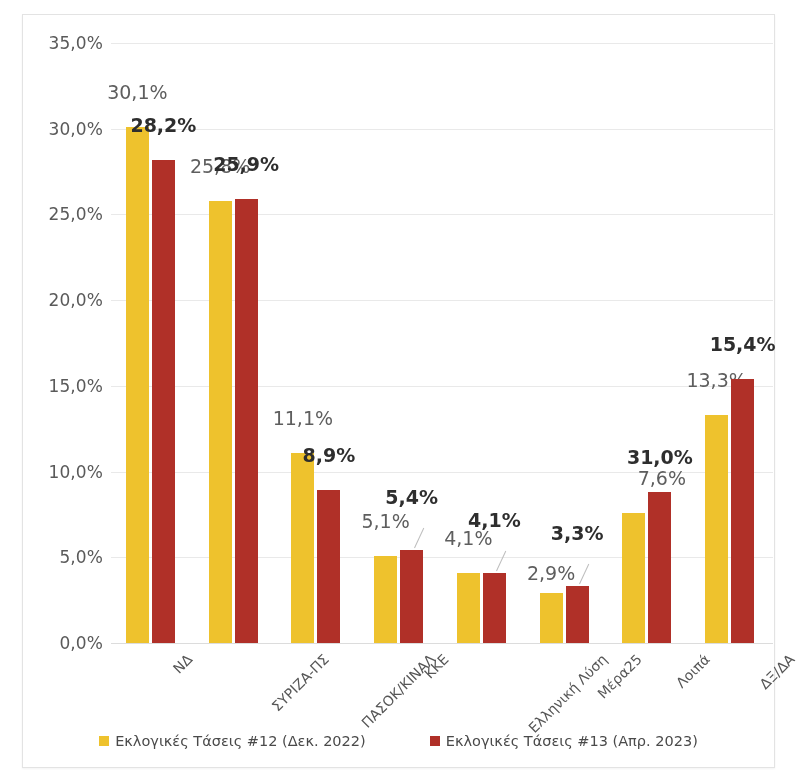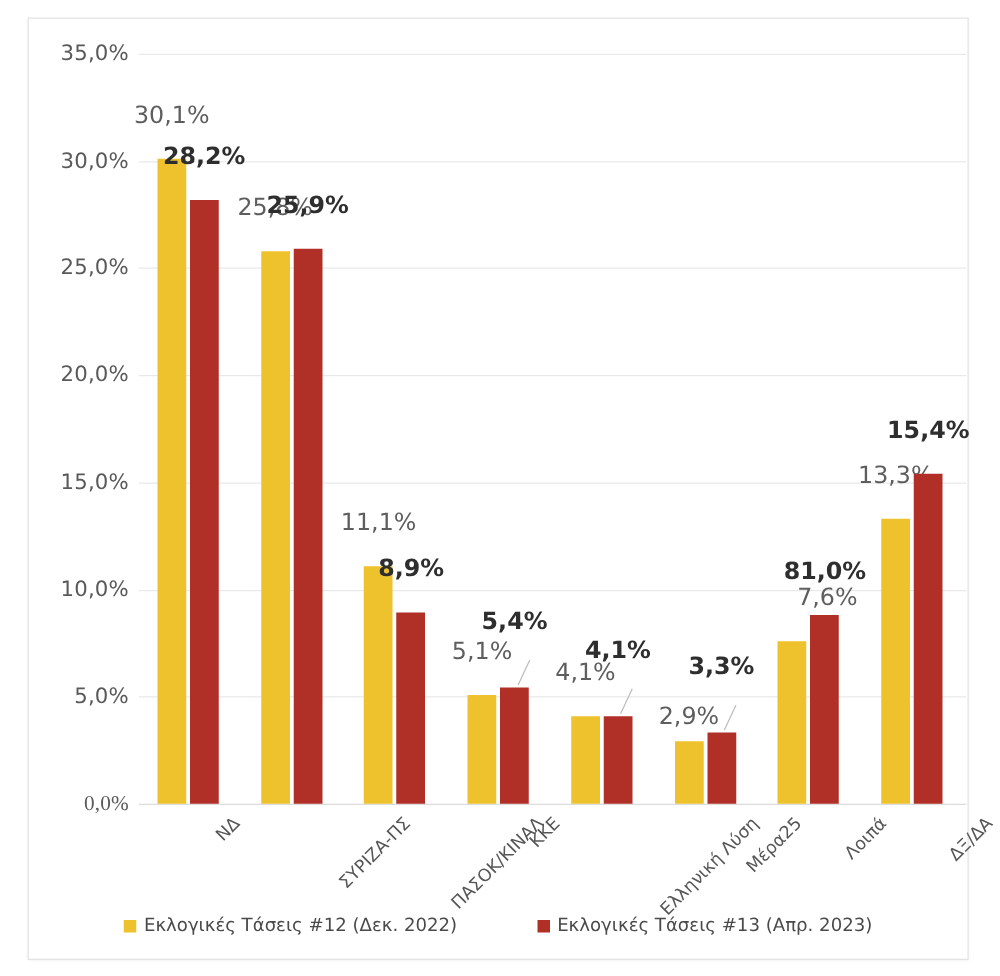--- a/index.html
+++ b/index.html
@@ -141,21 +141,21 @@
     flex: none;
   }
 </style>
 </head>
 <body>
 
 <div id="chart-root">
   <div class="chart-frame">
 
     <div class="ytick-wrap" id="yaxis">
-        <div class="ytick-label" style="top: 600px; font-family: Liberation Serif, serif;">0,0%</div>
+        <div class="ytick-label" style="top: 600px;">0,0%</div>
         <div class="ytick-label" style="top: 514.286px;">5,0%</div>
         <div class="ytick-label" style="top: 428.571px;">10,0%</div>
         <div class="ytick-label" style="top: 342.857px;">15,0%</div>
         <div class="ytick-label" style="top: 257.143px;">20,0%</div>
         <div class="ytick-label" style="top: 171.429px;">25,0%</div>
         <div class="ytick-label" style="top: 85.7143px;">30,0%</div>
         <div class="ytick-label" style="top: 0px;">35,0%</div>
       </div>
 
     <div class="plot-area" id="plot">
@@ -209,21 +209,21 @@
           <div class="dlabel s1" style="left: 11.5px; bottom: 59px;">2,9%</div>
           <div class="bar s2" title="Μέρα25 — 3,3%" style="left: 26px; width: 23px; height: 56.5714px; background: rgb(176, 48, 40);"></div>
           <div class="dlabel s2" style="left: 37.5px; bottom: 98.5714px;">3,3%</div>
           <div class="leader" style="left: 39.5px; bottom: 58.5714px; height: 22px; transform: rotate(25deg);"></div>
         </div>
         <div class="xlabel" style="left: 467.125px; top: 608px;">Μέρα25</div>
         <div class="group" style="left: 511.375px; width: 49px;">
           <div class="bar s1" title="Λοιπά — 7,6%" style="left: 0px; width: 23px; height: 130.286px; background: rgb(238, 194, 45);"></div>
           <div class="dlabel s1" style="left: 11.5px; bottom: 154.286px; margin-left: 28px;">7,6%</div>
           <div class="bar s2" title="Λοιπά — 8,8%" style="left: 26px; width: 23px; height: 150.857px; background: rgb(176, 48, 40);"></div>
-          <div class="dlabel s2" style="left: 37.5px; bottom: 174.857px;">81,0%</div>
+          <div class="dlabel s2" style="left: 37.5px; bottom: 174.857px;">31,0%</div>
         </div>
         <div class="xlabel" style="left: 549.875px; top: 608px;">Λοιπά</div>
         <div class="group" style="left: 594.125px; width: 49px;">
           <div class="bar s1" title="ΔΞ/ΔΑ — 13,3%" style="left: 0px; width: 23px; height: 228px; background: rgb(238, 194, 45);"></div>
           <div class="dlabel s1" style="left: 11.5px; bottom: 252px;">13,3%</div>
           <div class="bar s2" title="ΔΞ/ΔΑ — 15,4%" style="left: 26px; width: 23px; height: 264px; background: rgb(176, 48, 40);"></div>
           <div class="dlabel s2" style="left: 37.5px; bottom: 288px;">15,4%</div>
         </div>
         <div class="xlabel" style="left: 632.625px; top: 608px;">ΔΞ/ΔΑ</div>
       </div>

